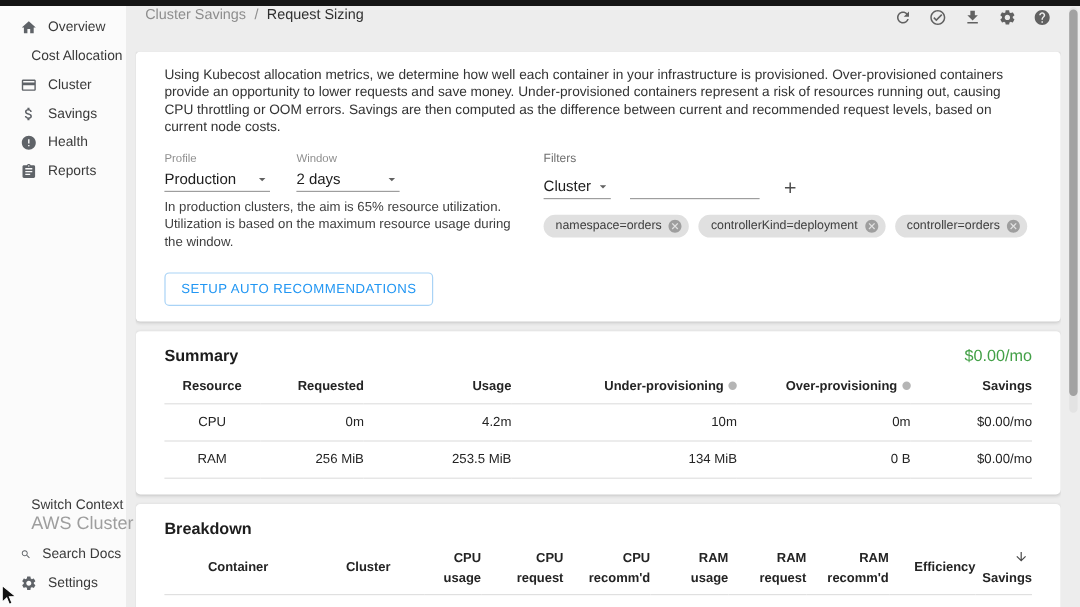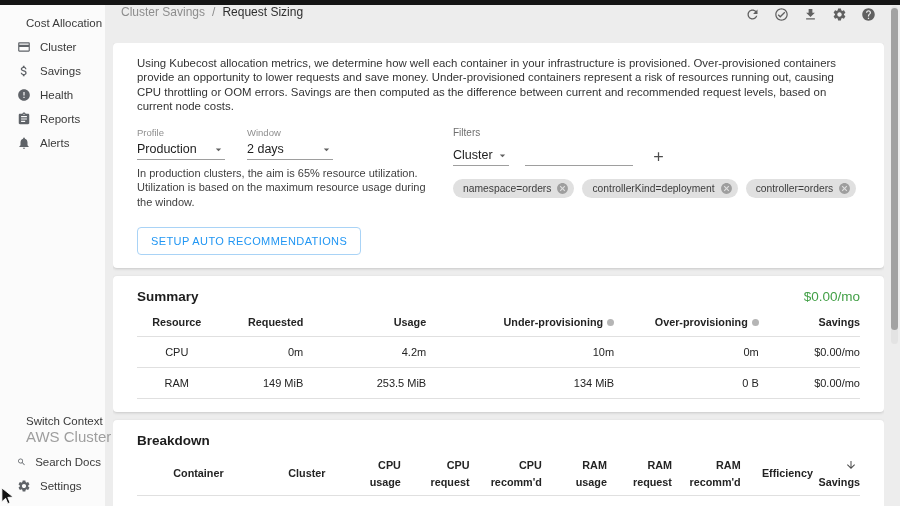--- a/index.html
+++ b/index.html
@@ -84,20 +84,26 @@
 </head>
 <body>
 
 <div class="top-strip"></div>
 
 <div class="app">
   <aside class="sidebar">
     <nav id="sidebar-nav">
         <div class="side-item">
           <svg class="ic" viewBox="0 0 24 24">
+            <path d="M10 20v-6h4v6h5v-8h3L12 3 2 12h3v8z"></path>
+          </svg>
+          <span class="side-label">Overview</span>
+        </div>
+        <div class="side-item">
+          <svg class="ic" viewBox="0 0 24 24">
             <path d="M5 9.2h3V19H5V9.2zm5.6-4.2h2.8v14h-2.8V5zm5.6 8H19v6h-2.8v-6z"></path>
           </svg>
           <span class="side-label">Cost Allocation</span>
         </div>
         <div class="side-item">
           <svg class="ic" viewBox="0 0 24 24">
             <path d="M20 4H4c-1.11 0-1.99.89-1.99 2L2 18c0 1.11.89 2 2 2h16c1.11 0 2-.89 2-2V6c0-1.11-.89-2-2-2zm0 14H4v-6h16v6zm0-10H4V6h16v2z"></path>
           </svg>
           <span class="side-label">Cluster</span>
         </div>
@@ -111,26 +117,20 @@
           <svg class="ic" viewBox="0 0 24 24">
             <path d="M12 2C6.48 2 2 6.48 2 12s4.48 10 10 10 10-4.48 10-10S17.52 2 12 2zm1 15h-2v-2h2v2zm0-4h-2V7h2v6z"></path>
           </svg>
           <span class="side-label">Health</span>
         </div>
         <div class="side-item">
           <svg class="ic" viewBox="0 0 24 24">
             <path d="M19 3h-4.18C14.4 1.84 13.3 1 12 1c-1.3 0-2.4.84-2.82 2H5c-1.1 0-2 .9-2 2v14c0 1.1.9 2 2 2h14c1.1 0 2-.9 2-2V5c0-1.1-.9-2-2-2zm-7 0c.55 0 1 .45 1 1s-.45 1-1 1-1-.45-1-1 .45-1 1-1zm2 14H7v-2h7v2zm3-4H7v-2h10v2zm0-4H7V7h10v2z"></path>
           </svg>
           <span class="side-label">Reports</span>
-        </div>
-        <div class="side-item">
-          <svg class="ic" viewBox="0 0 24 24">
-            <path d="M12 22c1.1 0 2-.9 2-2h-4c0 1.1.89 2 2 2zm6-6v-5c0-3.07-1.64-5.64-4.5-6.32V4c0-.83-.67-1.5-1.5-1.5s-1.5.67-1.5 1.5v.68C7.63 5.36 6 7.92 6 11v5l-2 2v1h16v-1l-2-2z"></path>
-          </svg>
-          <span class="side-label">Alerts</span>
         </div>
       </nav>
     <div id="sidebar-footer" class="sidebar-footer">
         <div class="side-item">
           <svg class="ic" viewBox="0 0 24 24">
             <path d="M6.99 11L3 15l3.99 4v-3H14v-2H6.99v-3zM21 9l-3.99-4v3H10v2h7.01v3L21 9z"></path>
           </svg>
           <span class="side-text-col">
             <span class="side-label">Switch Context</span>
             <span class="side-sub">AWS Cluster #1</span>
@@ -275,21 +275,21 @@
               <tr>
                 <td class="left">CPU</td>
                 <td class="">0m</td>
                 <td class="">4.2m</td>
                 <td class="">10m</td>
                 <td class="">0m</td>
                 <td class="">$0.00/mo</td>
               </tr>
               <tr>
                 <td class="left">RAM</td>
-                <td class="">149 MiB</td>
+                <td class="">256 MiB</td>
                 <td class="">253.5 MiB</td>
                 <td class="">134 MiB</td>
                 <td class="">0 B</td>
                 <td class="">$0.00/mo</td>
               </tr>
             </tbody>
           </table>
       </section>
 
       <section class="card bd">

